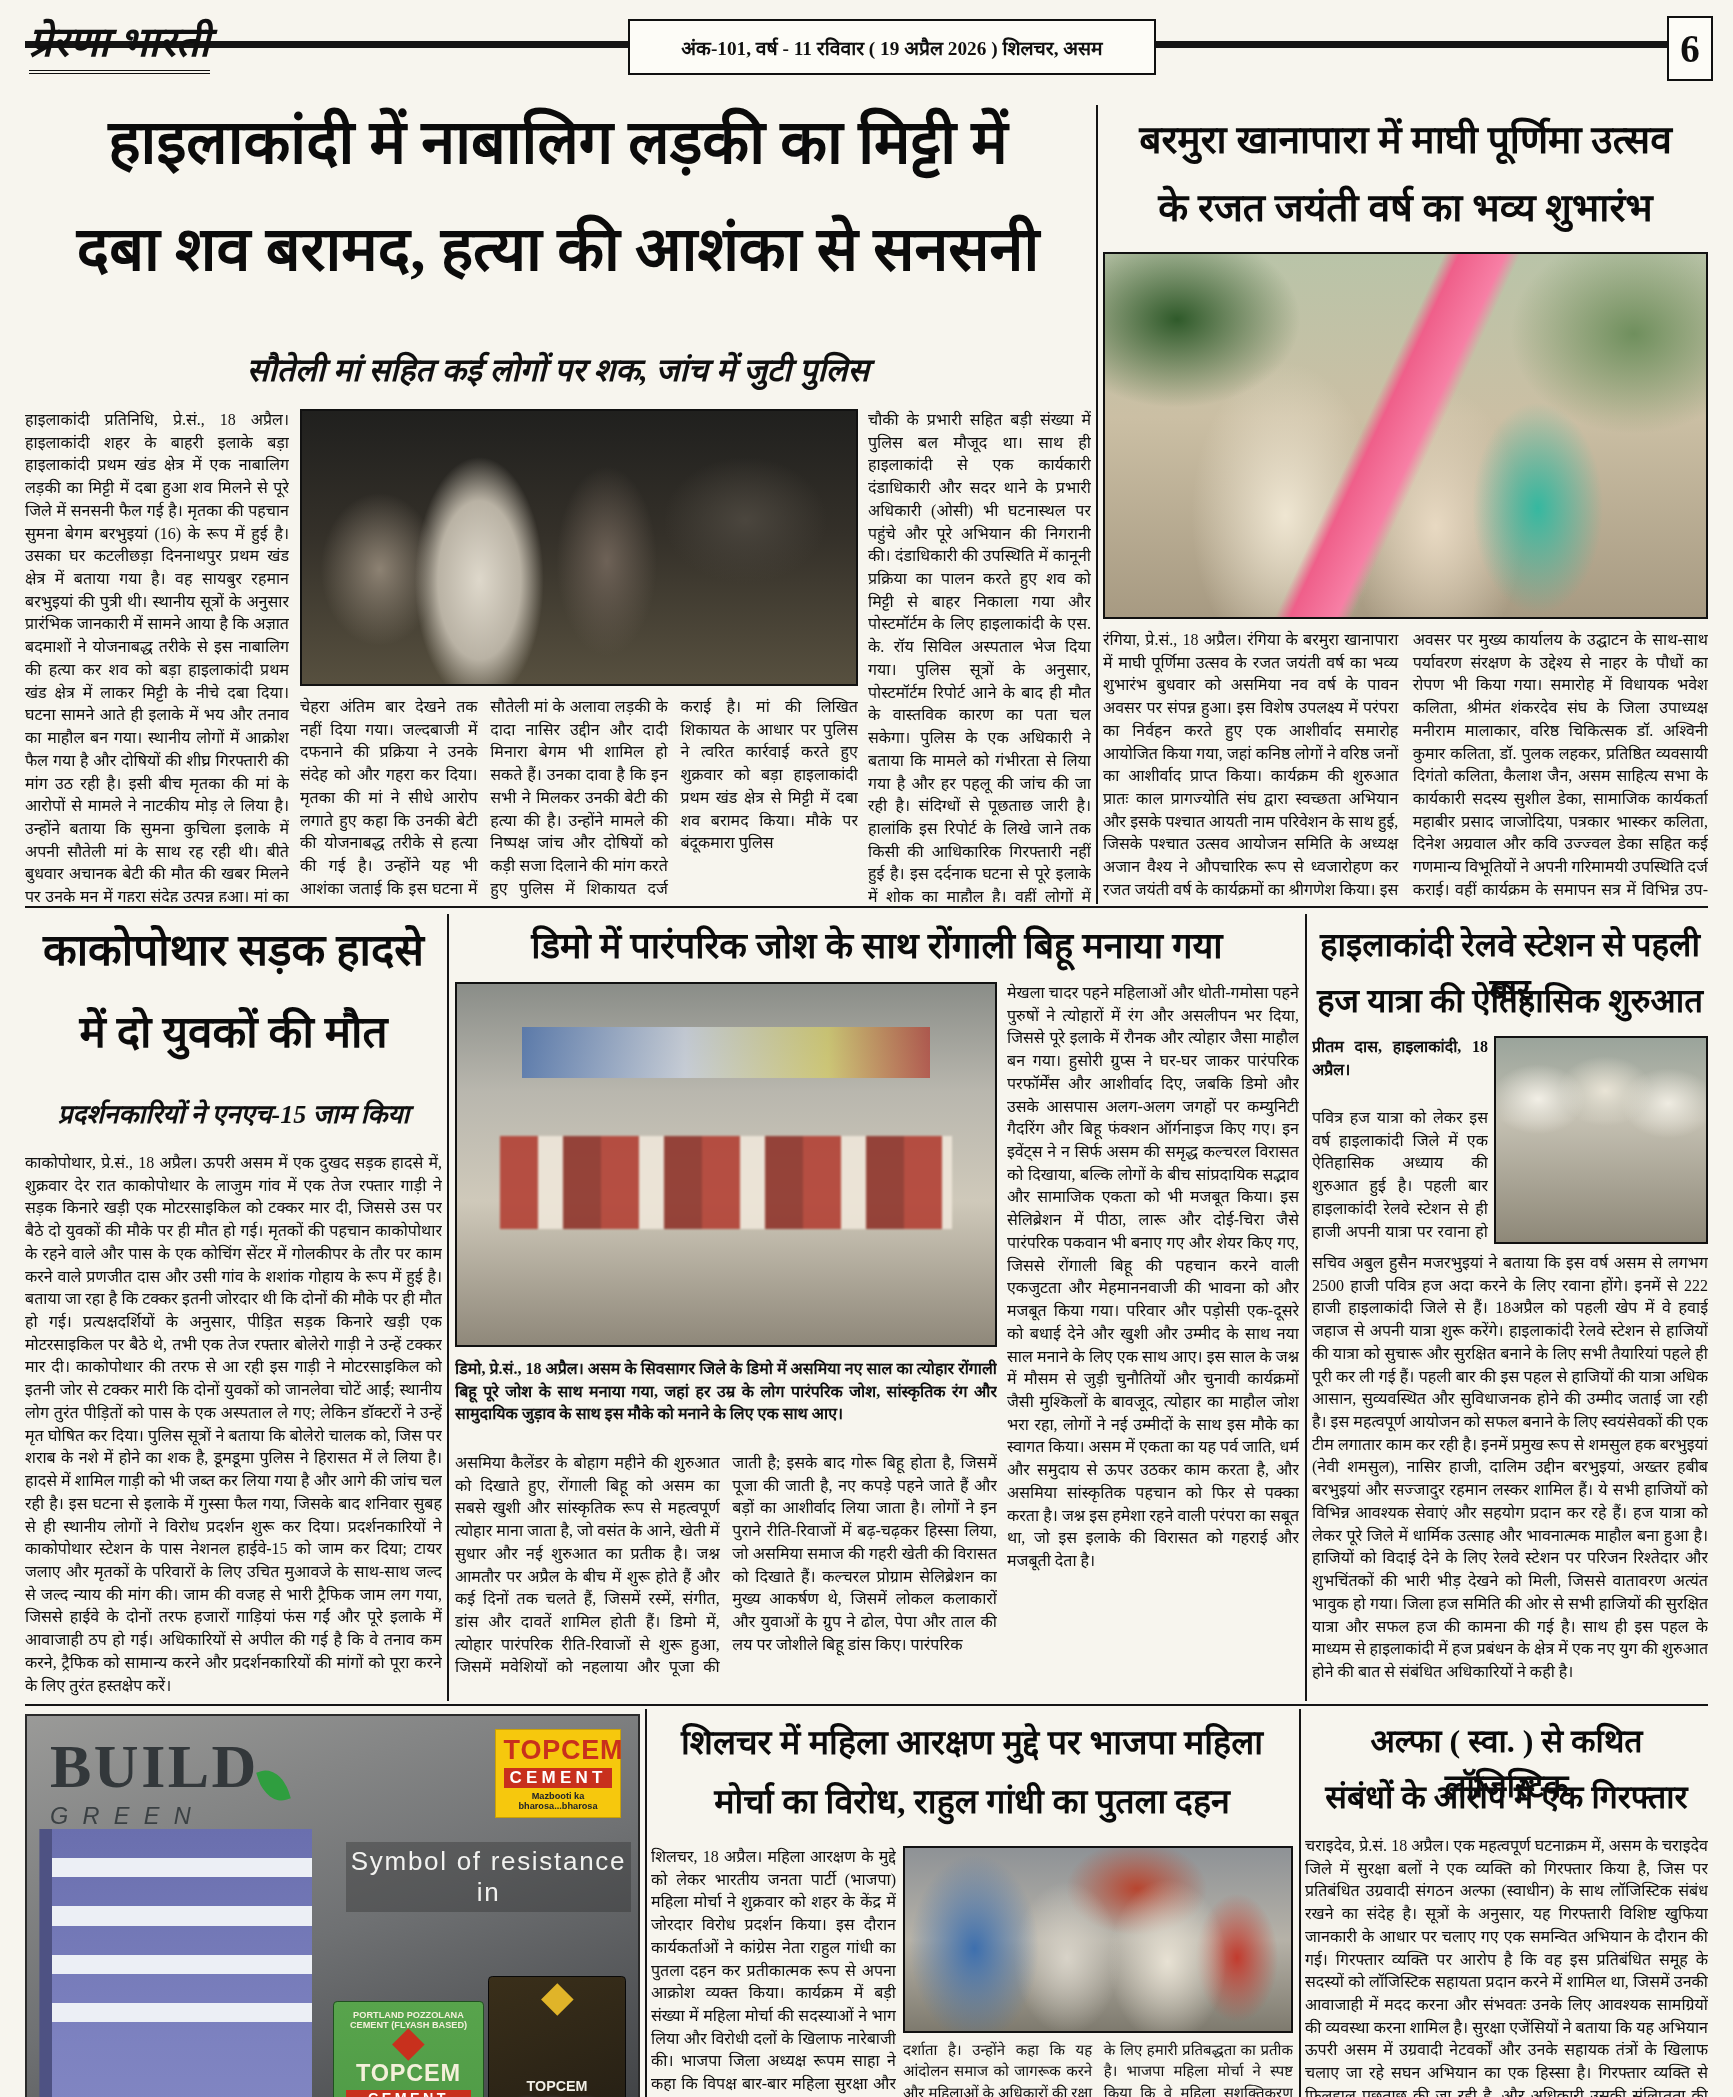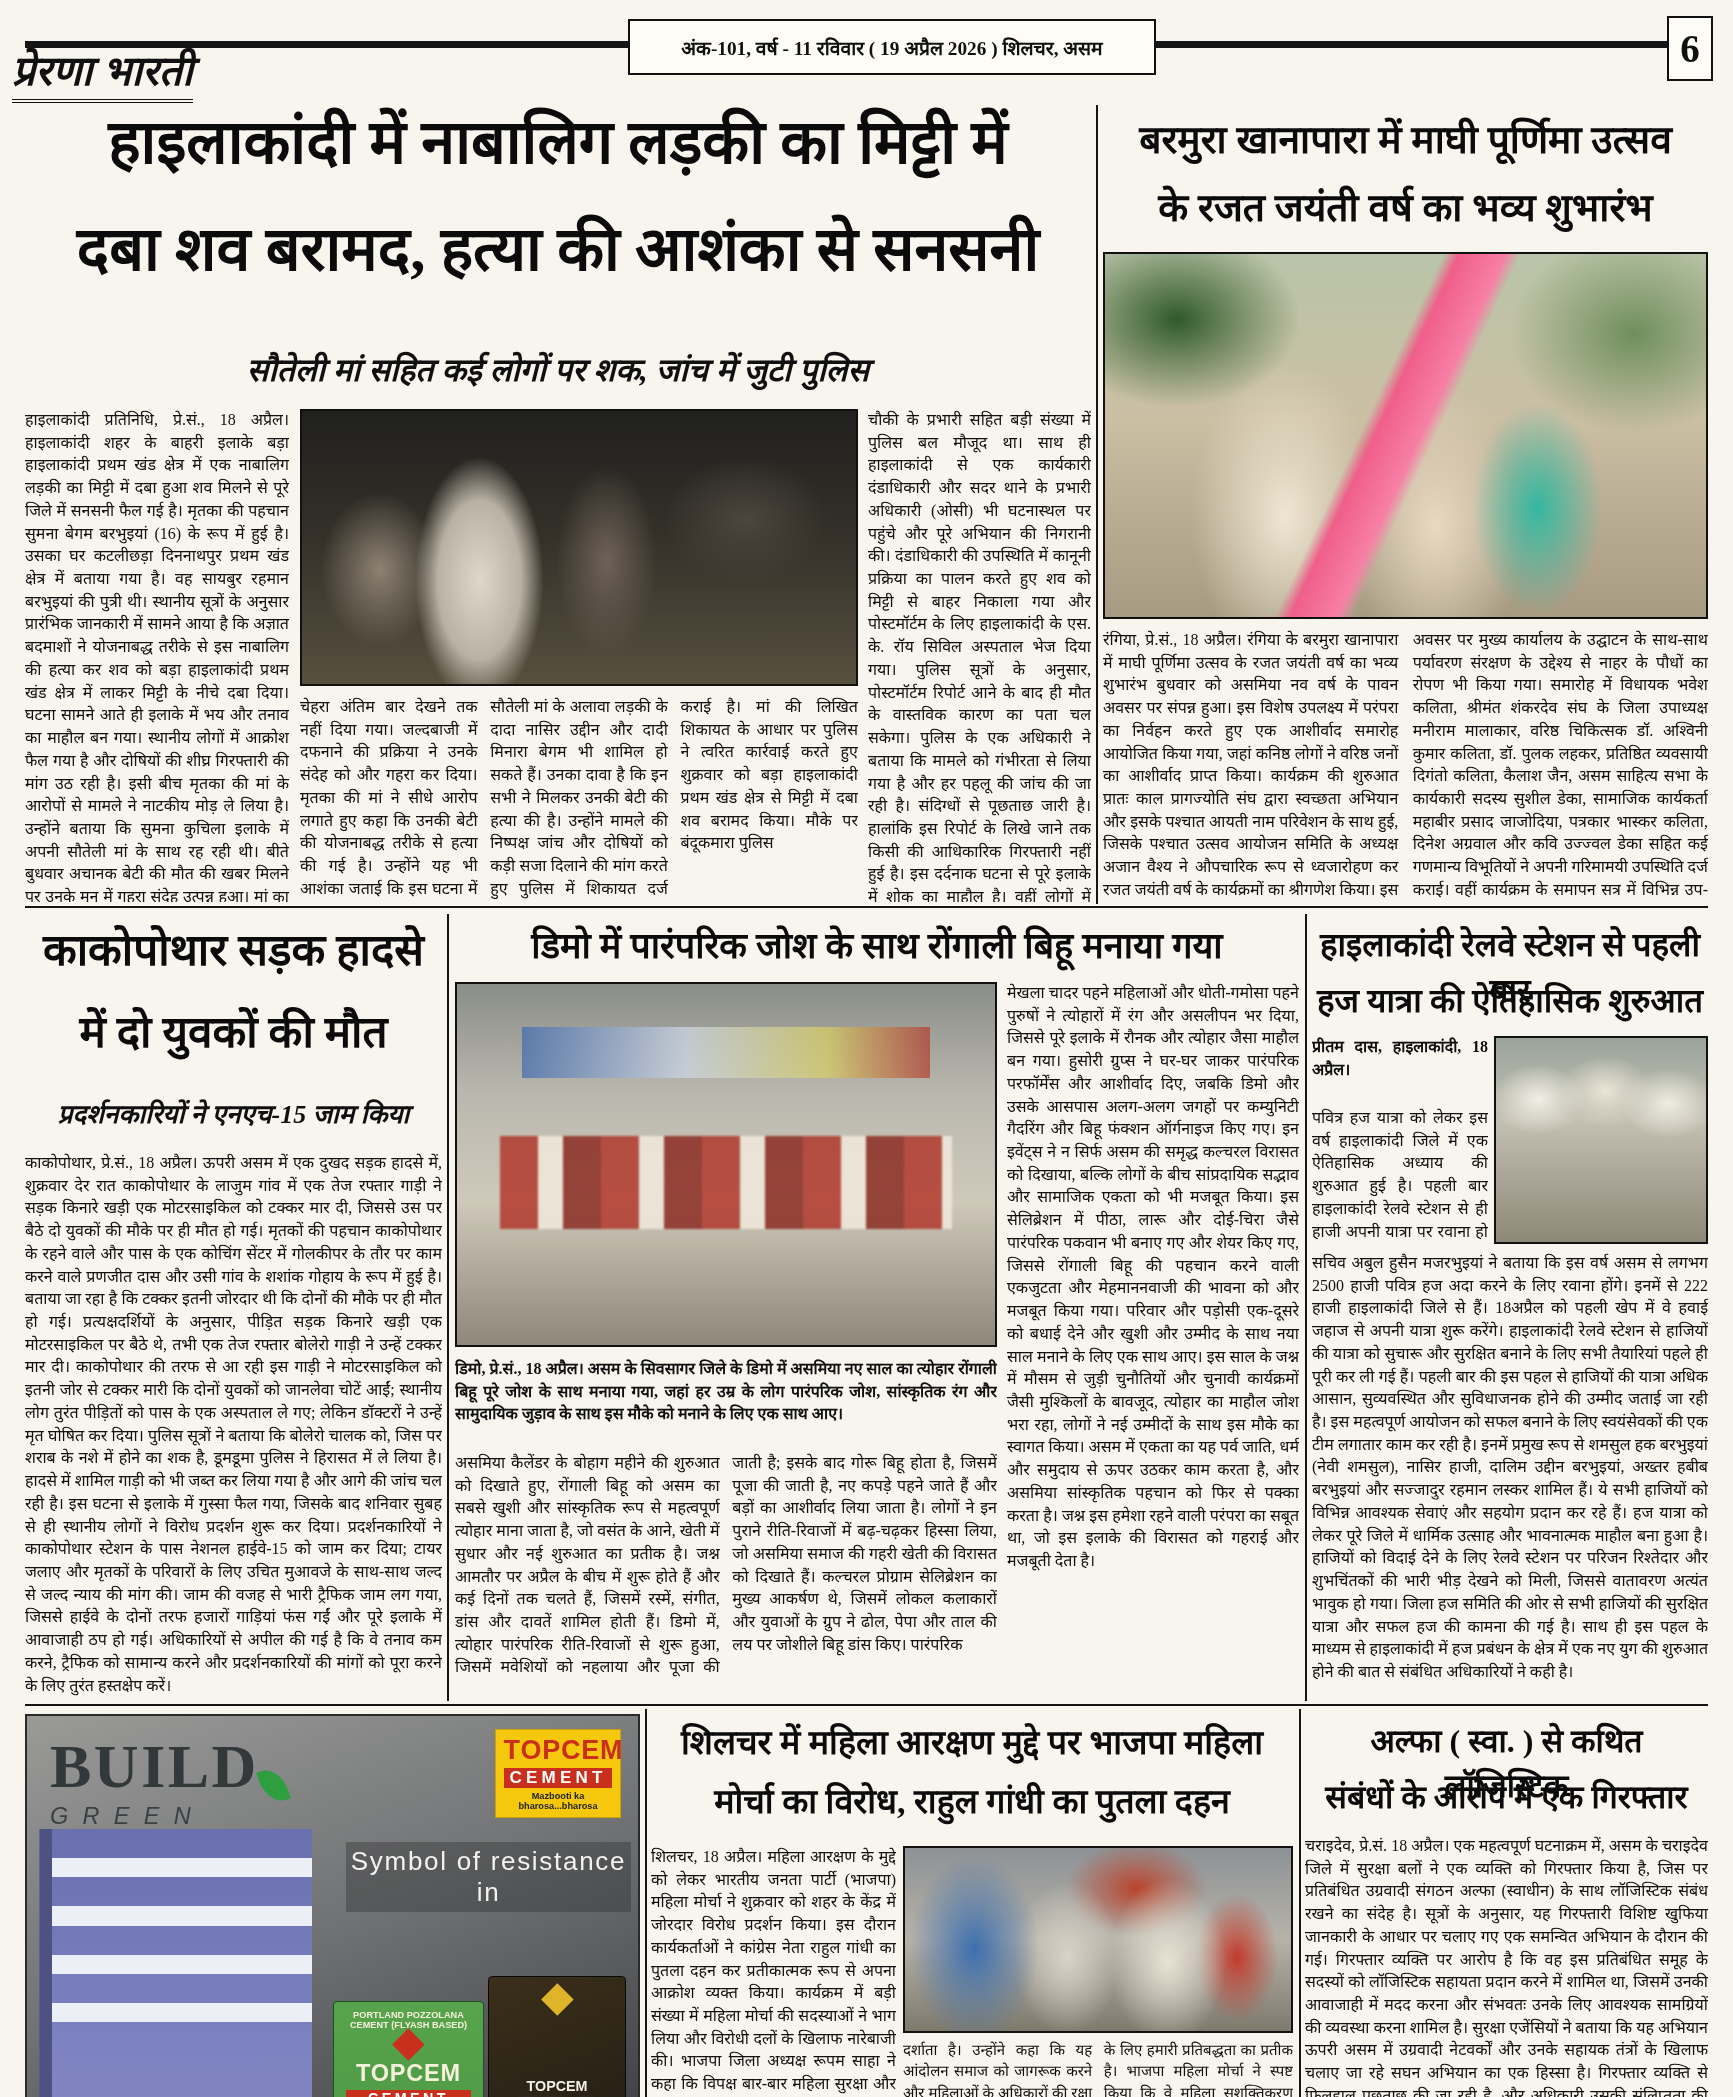--- a/index.html
+++ b/index.html
@@ -77,21 +77,21 @@
   .bag-green{background:linear-gradient(180deg,#58a44c 0%,#3f8a3c 60%,#2f6e30 100%);border:1.3px solid #20501f;border-radius:4.2px;
       color:#f4f0da;font-family:"Liberation Sans",sans-serif;text-align:center;padding:7.6px 4.2px;box-sizing:border-box;}
   .bag-dark{background:linear-gradient(160deg,#3a2f1a 0%,#141210 55%,#4a3b1c 100%);border:1.3px solid #090909;border-radius:4.2px;
       color:#f2efe6;font-family:"Liberation Sans",sans-serif;text-align:center;padding:7.6px 4.2px;box-sizing:border-box;}
   .minidiamond{display:inline-block;width:22.7px;height:22.7px;background:#c8301d;transform:rotate(45deg);margin:3.4px 0;}
 </style>
 </head>
 <body>
 
 <div class="abs rule-h" style="left:25px;top:41px;width:1683px;height:6.7px;"></div>
-<div class="abs masthead-title" style="left:12px;top:11.7px;margin-top:29px;">प्रेरणा भारती</div>
+<div class="abs masthead-title" style="left:29px;top:11.7px;">प्रेरणा भारती</div>
 <div class="abs issue-box" style="left:628px;top:19px;width:524px;height:52px;">अंक-101, वर्ष - 11   रविवार ( 19 अप्रैल 2026 ) शिलचर, असम</div>
 <div class="abs pagenum-box" style="left:1667px;top:16px;width:42px;height:61px;">6</div>
 
 <div class="abs headline" style="left:25px;top:103px;width:1066px;font-size:61px;line-height:1.32;">हाइलाकांदी में नाबालिग लड़की का मिट्टी में</div>
 <div class="abs headline" style="left:25px;top:210px;width:1066px;font-size:61px;line-height:1.32;">दबा शव बरामद, हत्या की आशंका से सनसनी</div>
 <div class="abs subhead" style="left:25px;top:347px;width:1066px;font-size:32px;">सौतेली मां सहित कई लोगों पर शक, जांच में जुटी पुलिस</div>
 
 <div class="abs txt" style="left:25px;top:409px;width:264px;height:493px;">हाइलाकांदी प्रतिनिधि, प्रे.सं., 18 अप्रैल। हाइलाकांदी शहर के बाहरी इलाके बड़ा हाइलाकांदी प्रथम खंड क्षेत्र में एक नाबालिग लड़की का मिट्टी में दबा हुआ शव मिलने से पूरे जिले में सनसनी फैल गई है। मृतका की पहचान सुमना बेगम बरभुइयां (16) के रूप में हुई है। उसका घर कटलीछड़ा दिननाथपुर प्रथम खंड क्षेत्र में बताया गया है। वह सायबुर रहमान बरभुइयां की पुत्री थी। स्थानीय सूत्रों के अनुसार प्रारंभिक जानकारी में सामने आया है कि अज्ञात बदमाशों ने योजनाबद्ध तरीके से इस नाबालिग की हत्या कर शव को बड़ा हाइलाकांदी प्रथम खंड क्षेत्र में लाकर मिट्टी के नीचे दबा दिया। घटना सामने आते ही इलाके में भय और तनाव का माहौल बन गया। स्थानीय लोगों में आक्रोश फैल गया है और दोषियों की शीघ्र गिरफ्तारी की मांग उठ रही है। इसी बीच मृतका की मां के आरोपों से मामले ने नाटकीय मोड़ ले लिया है। उन्होंने बताया कि सुमना कुचिला इलाके में अपनी सौतेली मां के साथ रह रही थी। बीते बुधवार अचानक बेटी की मौत की खबर मिलने पर उनके मन में गहरा संदेह उत्पन्न हुआ। मां का आरोप है कि मौत के बाद शव को कहीं और ले जाया गया और उन्हें अपनी बेटी का</div>
 <div class="abs photo photo-night" style="left:300px;top:409px;width:558px;height:277px;position:absolute;"></div>
 <div class="abs txt" style="left:300px;top:696px;width:558px;height:206px;column-count:3;column-gap:12.6px;">चेहरा अंतिम बार देखने तक नहीं दिया गया। जल्दबाजी में दफनाने की प्रक्रिया ने उनके संदेह को और गहरा कर दिया। मृतका की मां ने सीधे आरोप लगाते हुए कहा कि उनकी बेटी की योजनाबद्ध तरीके से हत्या की गई है। उन्होंने यह भी आशंका जताई कि इस घटना में सौतेली मां के अलावा लड़की के दादा नासिर उद्दीन और दादी मिनारा बेगम भी शामिल हो सकते हैं। उनका दावा है कि इन सभी ने मिलकर उनकी बेटी की हत्या की है। उन्होंने मामले की निष्पक्ष जांच और दोषियों को कड़ी सजा दिलाने की मांग करते हुए पुलिस में शिकायत दर्ज कराई है। मां की लिखित शिकायत के आधार पर पुलिस ने त्वरित कार्रवाई करते हुए शुक्रवार को बड़ा हाइलाकांदी प्रथम खंड क्षेत्र से मिट्टी में दबा शव बरामद किया। मौके पर बंदूकमारा पुलिस</div>

